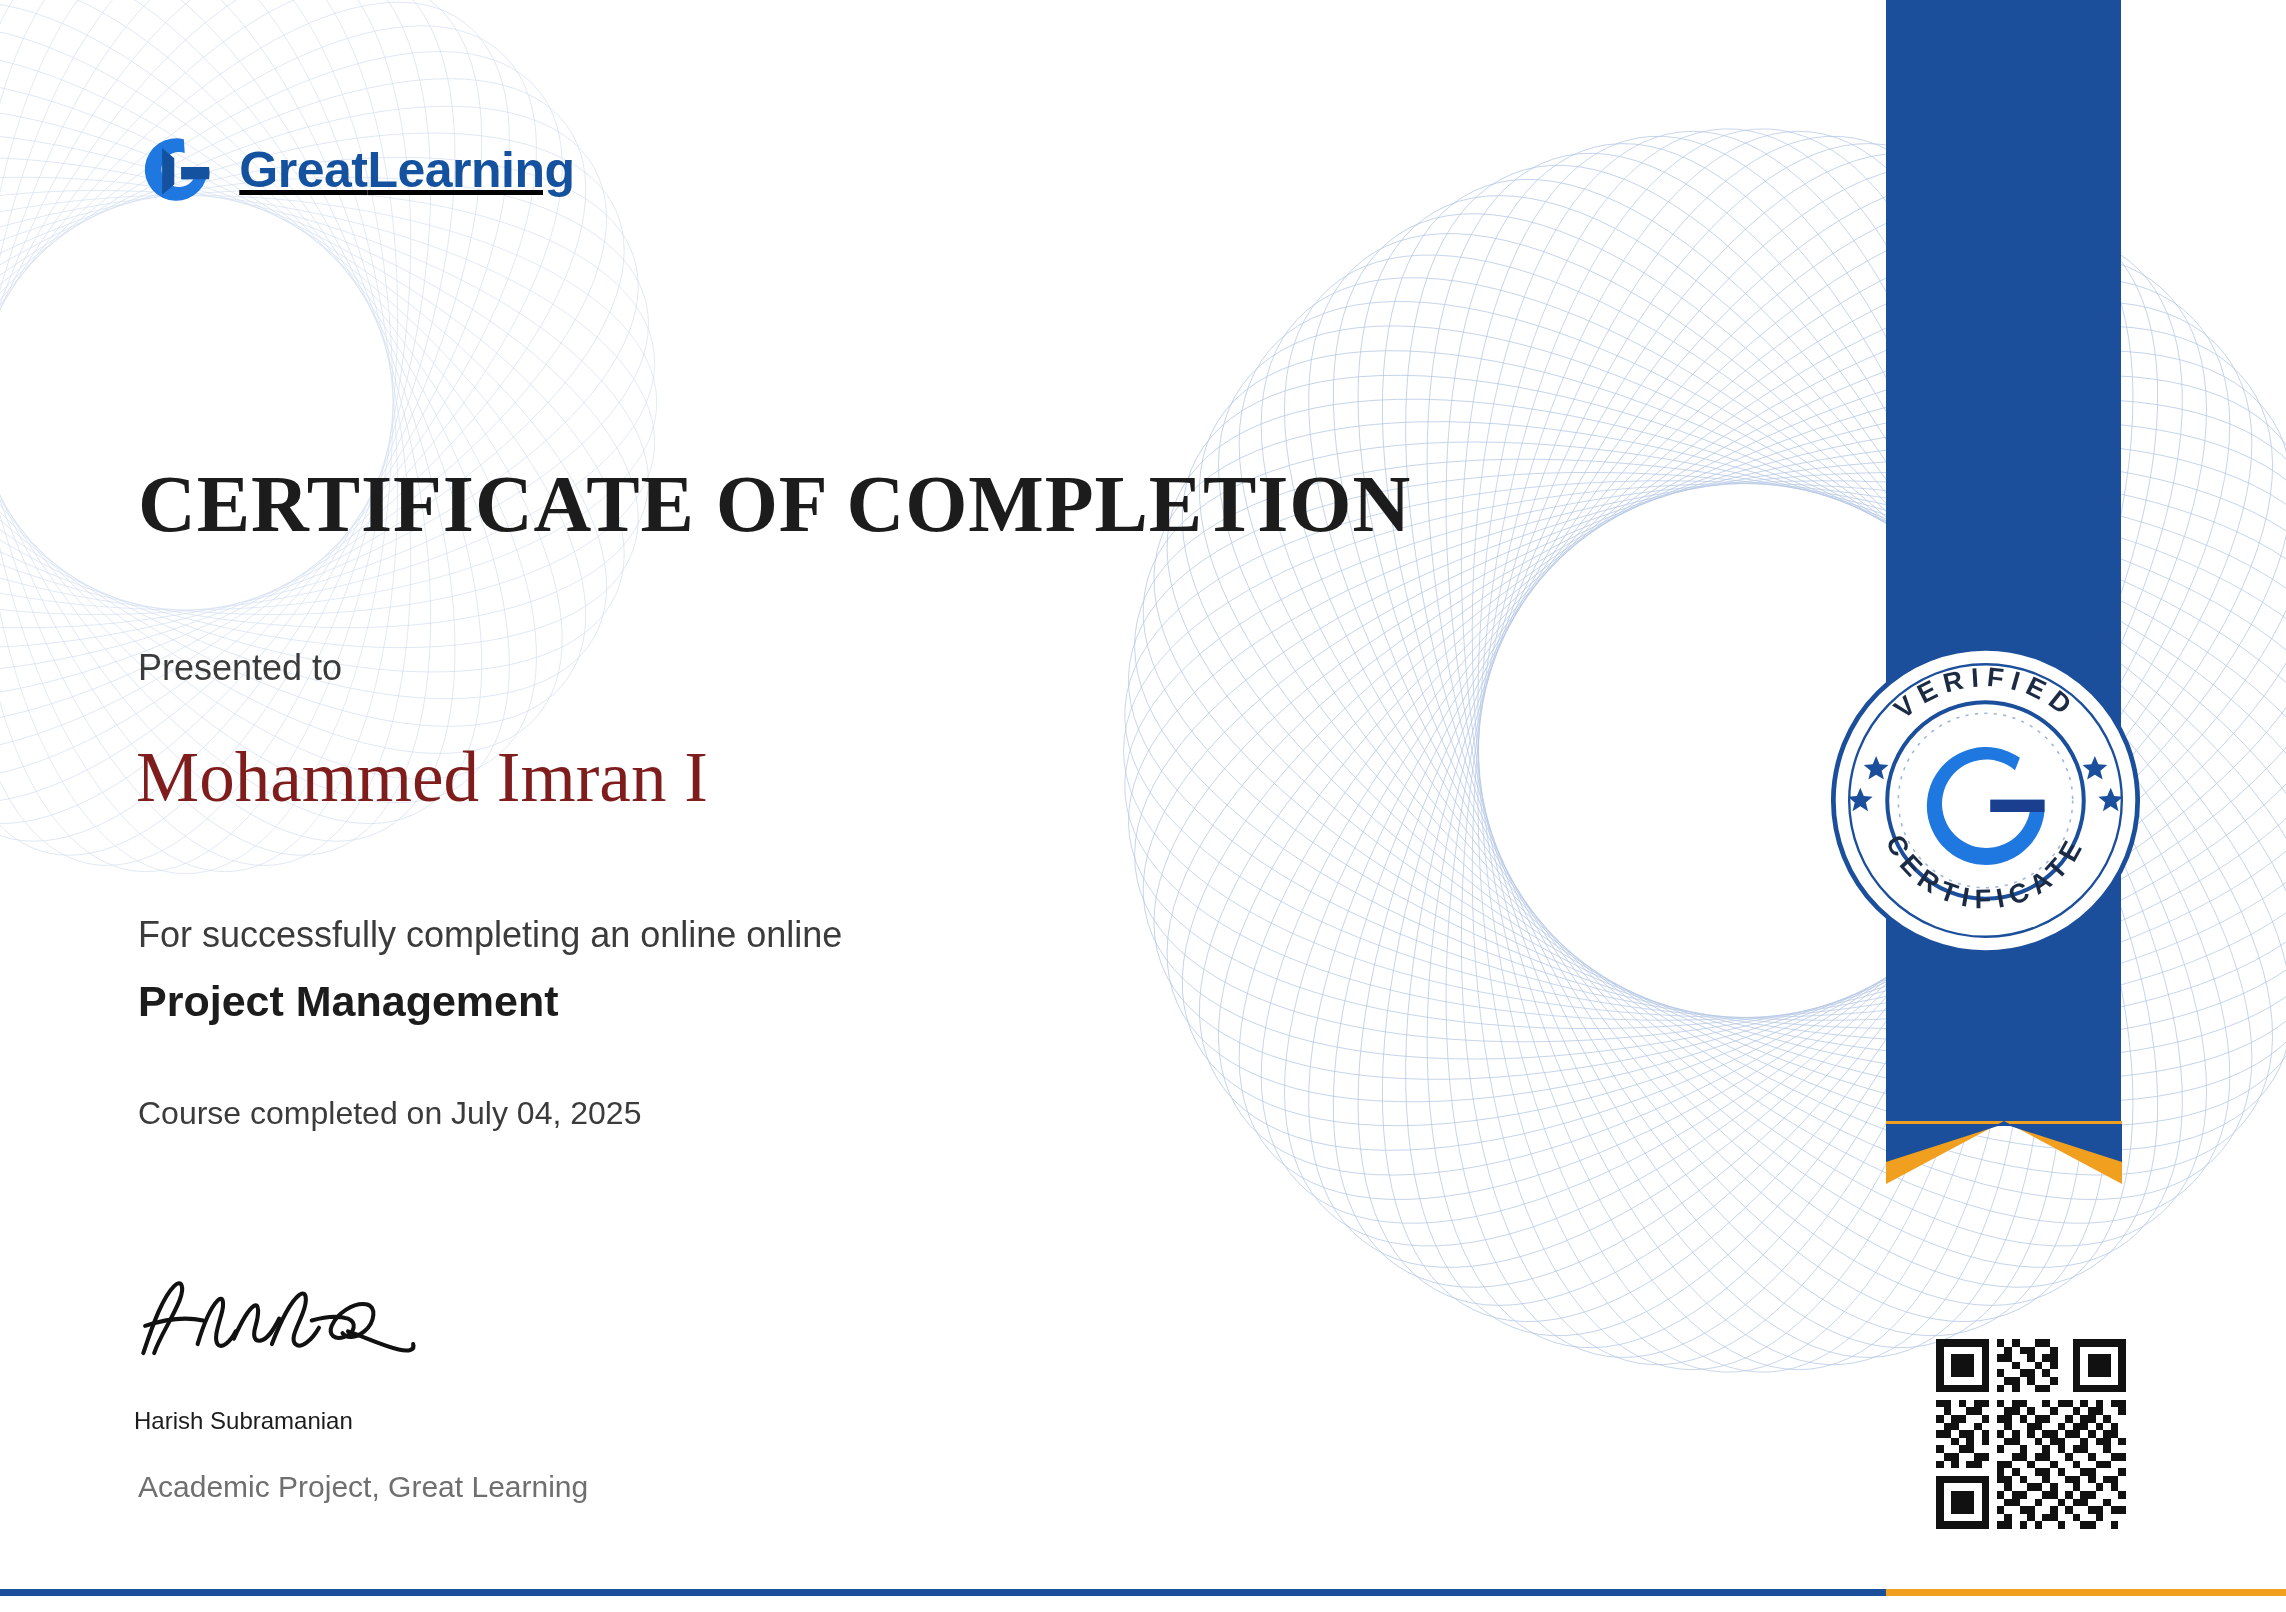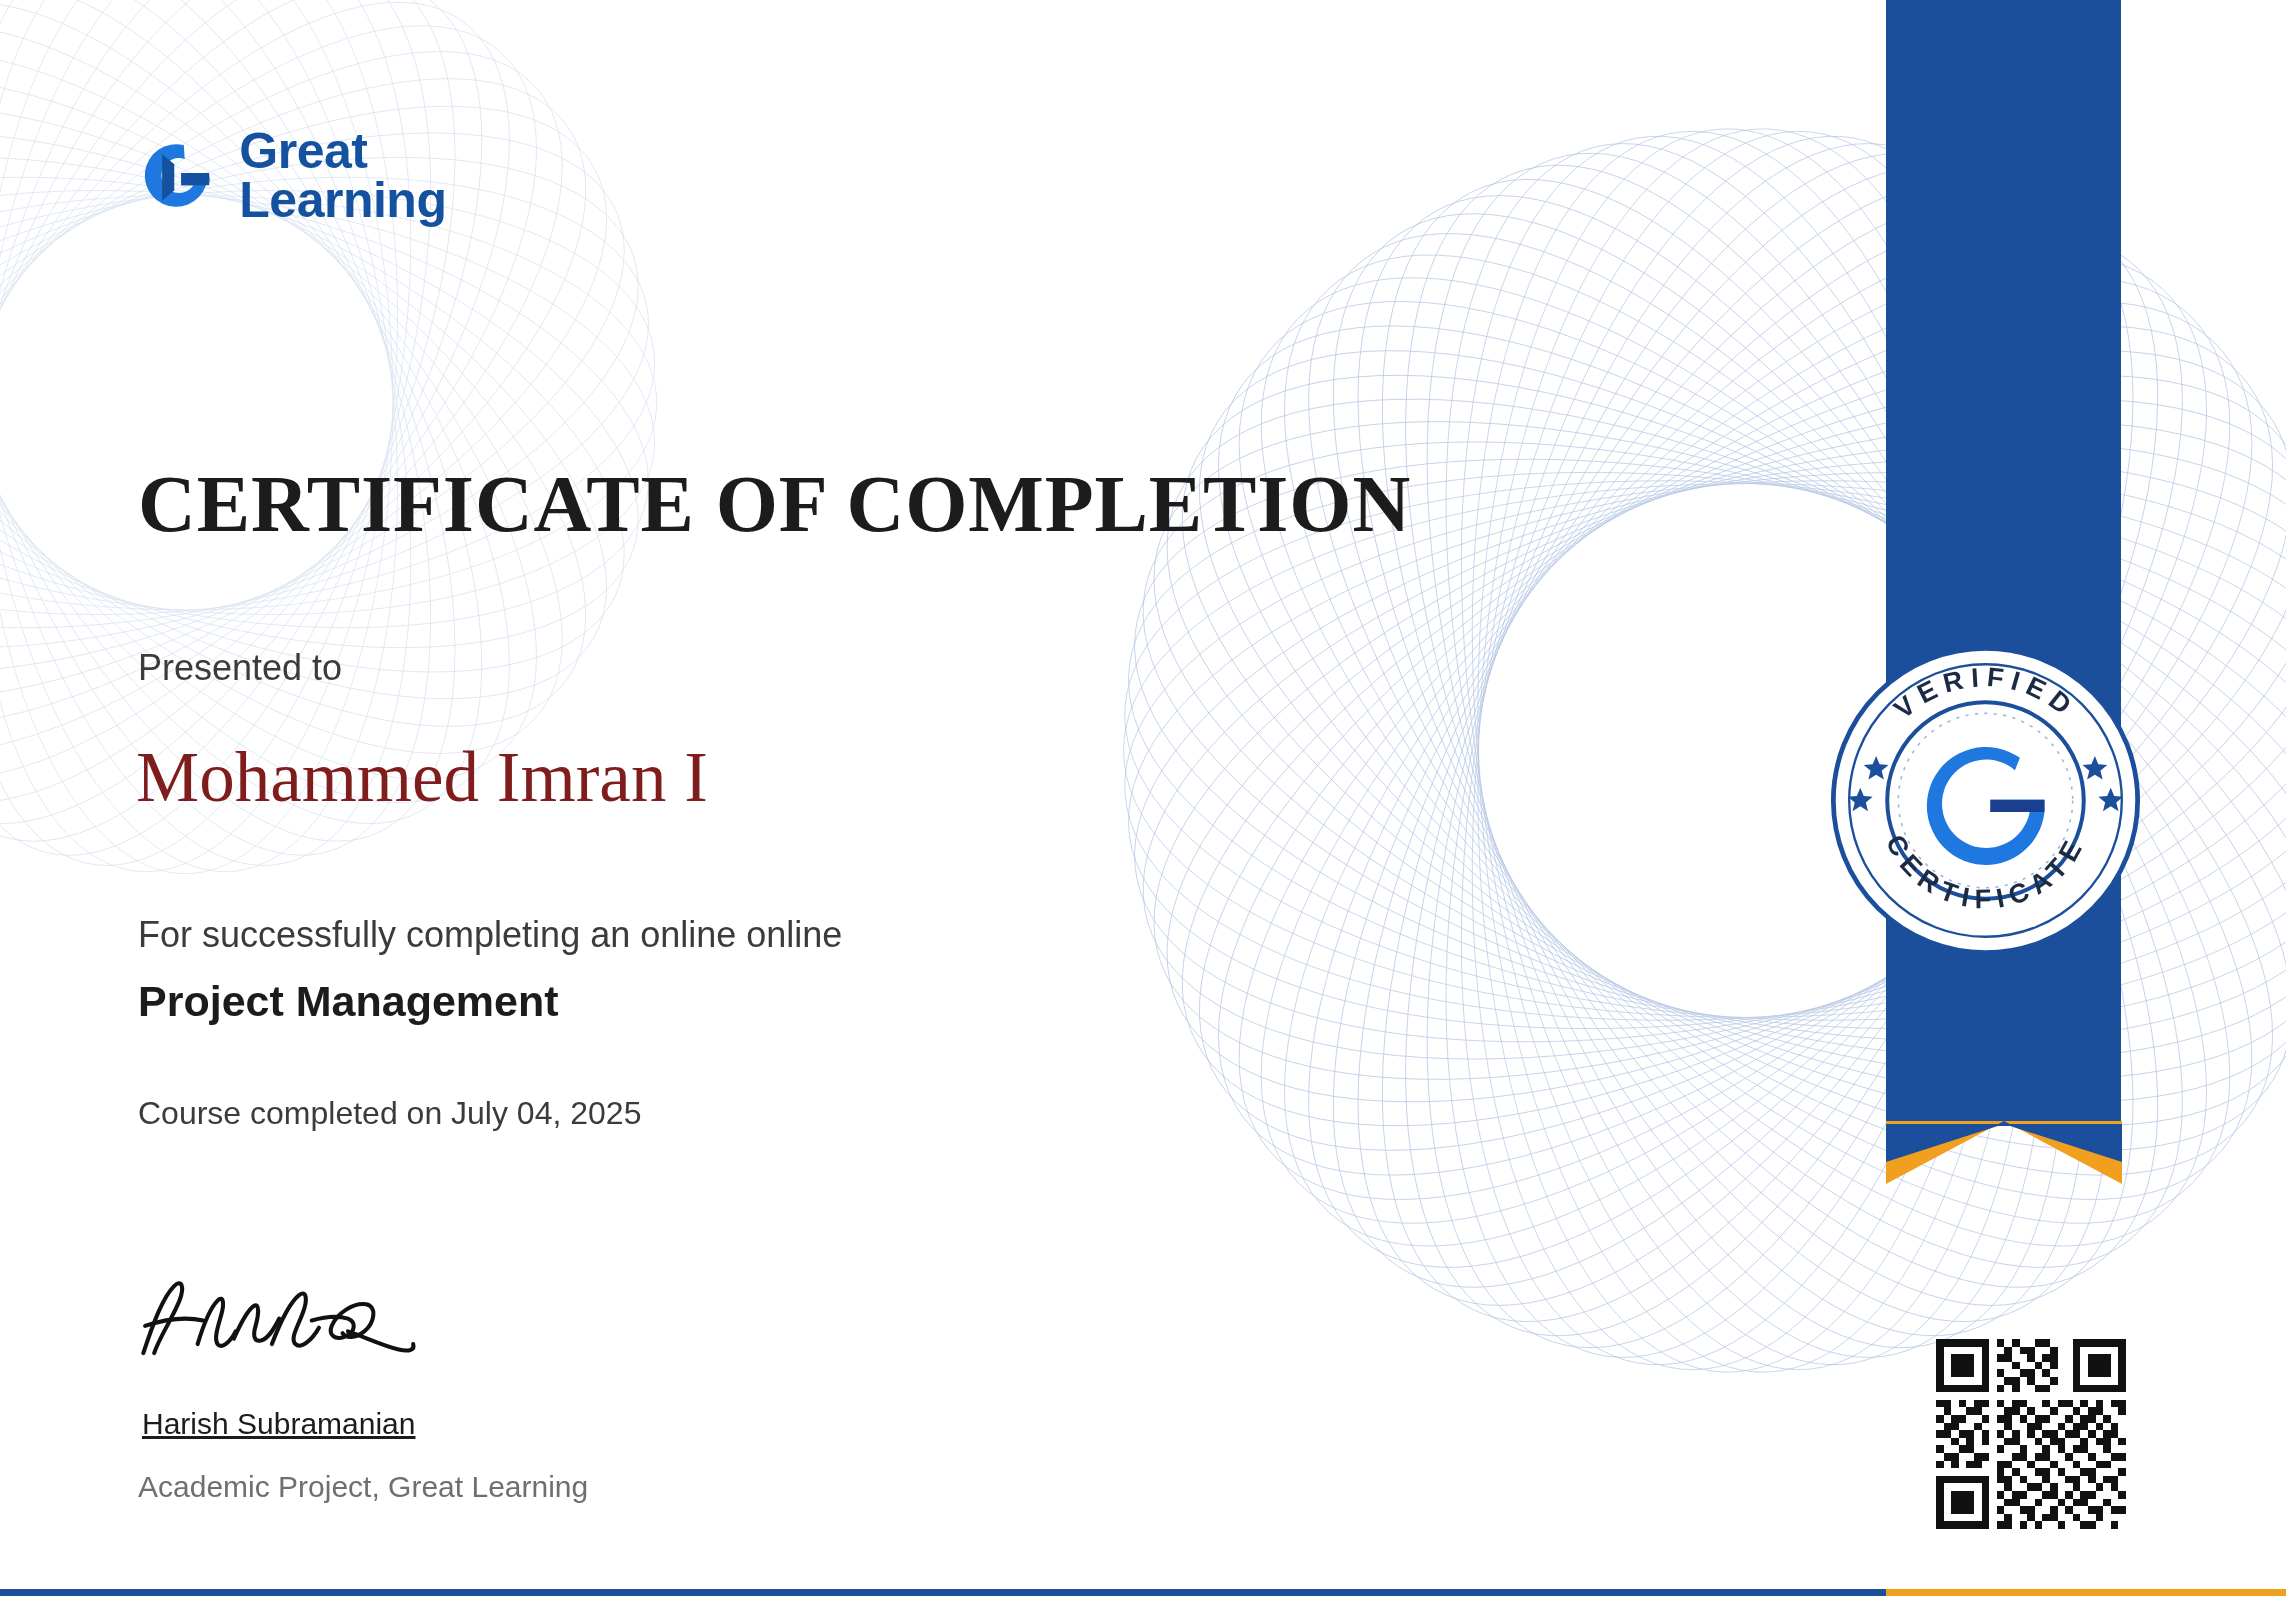--- a/index.html
+++ b/index.html
@@ -97,22 +97,23 @@
     align-items: center;
     gap: 16.3px;
   }
   .logo-mark {
     width: 87px;
     height: 87px;
     flex: none;
   }
   .logo-text {
     display: flex;
-    flex-direction: column;
+    flex-direction: row;
     line-height: 0.98;
+    text-decoration: underline;
   }
   .logo-text .line1 {
     font-size: 50px;
     font-weight: bold;
     color: #14519e;
     letter-spacing: -0.5px;
   }
   .logo-text .line2 {
     font-size: 50px;
     font-weight: bold;
@@ -177,25 +178,24 @@
   
   .signature-mark {
     position: absolute;
     left: 127px;
     top: 1266px;
     width: 326px;
     height: 109px;
   }
   .signer-name {
     position: absolute;
-    left: 142px;
+    left: 134px;
     top: 1407px;
-    font-size: 30px;
+    font-size: 24px;
     color: #1c1c1c;
-    text-decoration: underline;
   }
   .signer-role {
     position: absolute;
     left: 138px;
     top: 1470px;
     font-size: 30px;
     color: #6f6f6f;
   }
 
   

